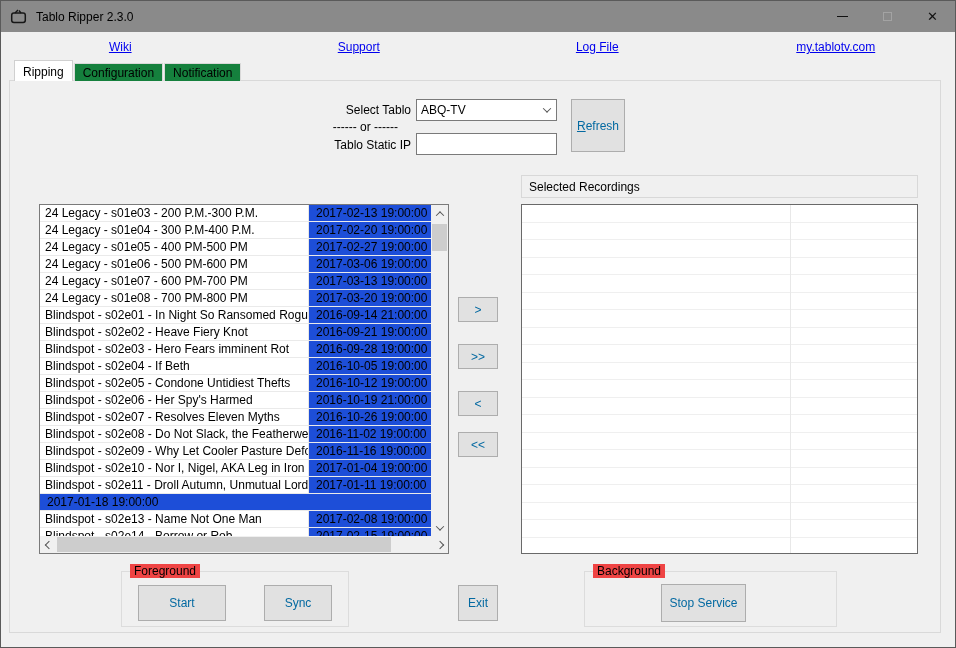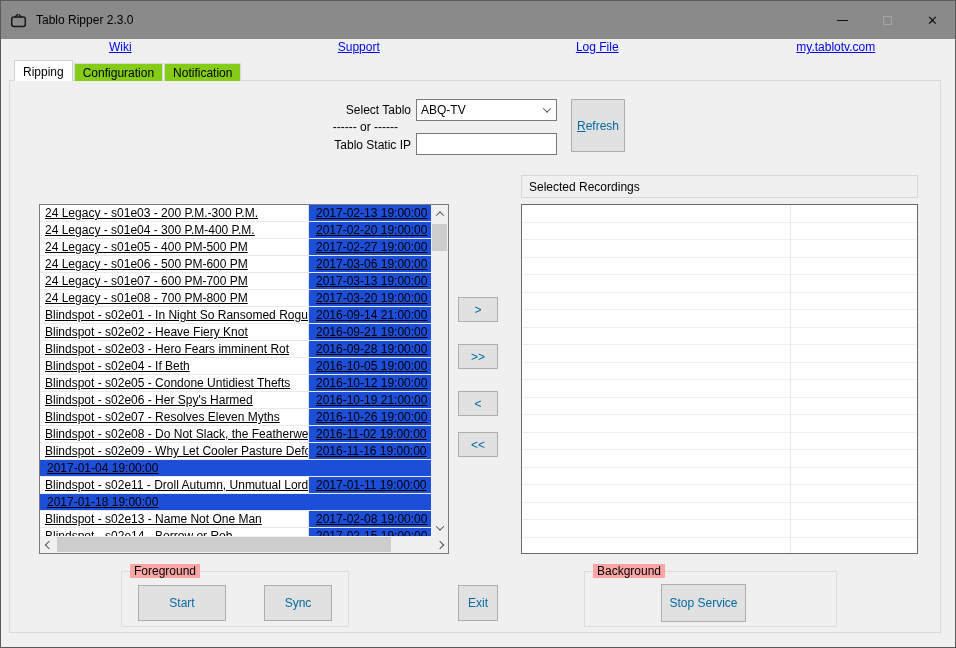--- a/index.html
+++ b/index.html
@@ -4,40 +4,40 @@
 <style>
   * { box-sizing: border-box; margin: 0; padding: 0; }
   body { background: #fff; font-family: "Liberation Sans", sans-serif; }
   .window {
     position: relative; width: 956px; height: 648px;
     background: #f0f0f0; border: 1px solid #5a5a5a; overflow: hidden;
     font-size: 12px; color: #000;
   }
   
   .titlebar {
-    position: absolute; left: 0; top: 0; right: 0; height: 38px;
+    position: absolute; left: 0; top: 0; right: 0; height: 31px;
     background: #8a8a8a; display: flex; align-items: center;
   }
   .app-icon { margin-left: 9px; display: flex; align-items: center; }
   .titlebar .title { margin-left: 9px; font-size: 12px; color: #000; }
   .win-controls { margin-left: auto; display: flex; height: 100%; }
   .wc { width: 45px; height: 100%; display: flex; align-items: center; justify-content: center; cursor: default; }
   .min-glyph { width: 11px; height: 1px; background: #111; display: block; }
   .max-glyph { width: 9px; height: 9px; border: 1px solid #a3a3a3; display: block; }
   .wc.close { font-size: 13px; color: #111; }
   
   .links { position: absolute; top: 39px; left: 0; right: 0; height: 17px; display: flex; }
   .links a {
     flex: 1; text-align: center; color: #0000ee; text-decoration: underline;
     font-size: 12px; cursor: pointer;
   }
   
   .tabs { position: absolute; left: 13px; top: 59px; display: flex; align-items: flex-end; z-index: 3; }
   .tab {
-    background: #84cc16; border: 1px solid #d9d9d9; border-bottom: none;
+    background: #15803d; border: 1px solid #d9d9d9; border-bottom: none;
     padding: 2px 8px 3px 8px; height: 18px; font-size: 12px; margin-right: 1px; cursor: default;
   }
   .tab.active { background: #fff; height: 21px; padding-top: 4px; border-color: #d0d0d0; }
   .tabpage {
     position: absolute; left: 8px; top: 79px; width: 932px; height: 553px;
     background: #f0f0f0; border: 1px solid #d9d9d9; z-index: 1;
   }
   
   .lbl { position: absolute; font-size: 12px; z-index: 2; }
   .r-align { text-align: right; }
@@ -67,21 +67,21 @@
   .checkbox { position: absolute; width: 13px; height: 13px; top: 4px; border: 1px solid #707070; background: #fff; }
   .radio { position: absolute; width: 13px; height: 13px; top: 4px; border: 1px solid #707070; border-radius: 50%; background: #fff; }
   .radio.checked::after { content: ""; position: absolute; inset: 3px; border-radius: 50%; background: #2e2e2e; }
   .opt-label { position: absolute; top: 4px; }
   
   .listbox {
     position: absolute; left: 38px; top: 203px; width: 410px; height: 350px;
     background: #fff; border: 1px solid #7a7a7a; z-index: 2; overflow: hidden;
   }
   .list-rows { position: absolute; left: 0; top: 0; width: 391px; height: 331px; overflow: hidden; }
-  .lrow { display: flex; height: 17px; border-bottom: 1px solid #eaeaea; text-decoration: underline; }
+  .lrow { display: flex; height: 17px; border-bottom: 1px solid #eaeaea; }
   .lname { width: 269px; padding: 1px 4px 0 5px; border-right: 1px solid #e7e7e7; white-space: nowrap; overflow: hidden; }
   .ldate { flex: 1; padding: 1px 0 0 7px; white-space: nowrap; background: #1d4ed8; }
   
   .vscroll { position: absolute; left: 391px; top: 0; width: 17px; height: 331px; background: #f0f0f0; }
   .hscroll { position: absolute; left: 0; top: 331px; width: 408px; height: 17px; background: #f0f0f0; display: flex; align-items: center; }
   .sb-btn { width: 17px; height: 17px; display: flex; align-items: center; justify-content: center; flex: none; }
   .vthumb { position: absolute; left: 1px; top: 19px; width: 15px; height: 27px; background: #cdcdcd; }
   .hthumb { height: 15px; width: 334px; background: #cdcdcd; flex: none; }
   .hspacer { flex: 1; }
   .vscroll .sb-btn.down { position: absolute; bottom: 0; left: 0; }
@@ -94,21 +94,21 @@
   .xfer { left: 457px; width: 40px; height: 25px; }
   
   .grid {
     position: absolute; left: 520px; top: 203px; width: 397px; height: 350px;
     background: #fff; border: 1px solid #696969; z-index: 2; overflow: hidden;
   }
   .grow { height: 17.5px; border-bottom: 1px solid #efefef; }
   .grid-divider { position: absolute; left: 268px; top: 0; bottom: 0; width: 1px; background: #e8e8e8; }
   
   .groupbox { position: absolute; border: 1px solid #dcdcdc; background: transparent; z-index: 2; }
-  .gb-label { position: absolute; top: -8px; left: 8px; background: #fca5a5; padding: 0 4px; font-size: 12px; }
+  .gb-label { position: absolute; top: -8px; left: 8px; background: #ef4444; padding: 0 4px; font-size: 12px; }
 </style>
 </head>
 <body>
 
 <div class="window">
 
   <div class="titlebar">
     <span class="app-icon">
       <svg width="17" height="15" viewBox="0 0 17 15">
         <polyline points="5,4 8,1" fill="none" stroke="#161616" stroke-width="1.4"></polyline>
@@ -213,20 +213,21 @@
         </div>
         <div class="lrow">
           <span class="lname">Blindspot - s02e08 - Do Not Slack, the Featherweigh...</span>
           <span class="ldate">2016-11-02 19:00:00</span>
         </div>
         <div class="lrow">
           <span class="lname">Blindspot - s02e09 - Why Let Cooler Pasture Deform</span>
           <span class="ldate">2016-11-16 19:00:00</span>
         </div>
         <div class="lrow">
+          <span class="lname">Blindspot - s02e10 - Nor I, Nigel, AKA Leg in Iron</span>
           <span class="ldate">2017-01-04 19:00:00</span>
         </div>
         <div class="lrow">
           <span class="lname">Blindspot - s02e11 - Droll Autumn, Unmutual Lord</span>
           <span class="ldate">2017-01-11 19:00:00</span>
         </div>
         <div class="lrow">
           <span class="ldate">2017-01-18 19:00:00</span>
         </div>
         <div class="lrow">

